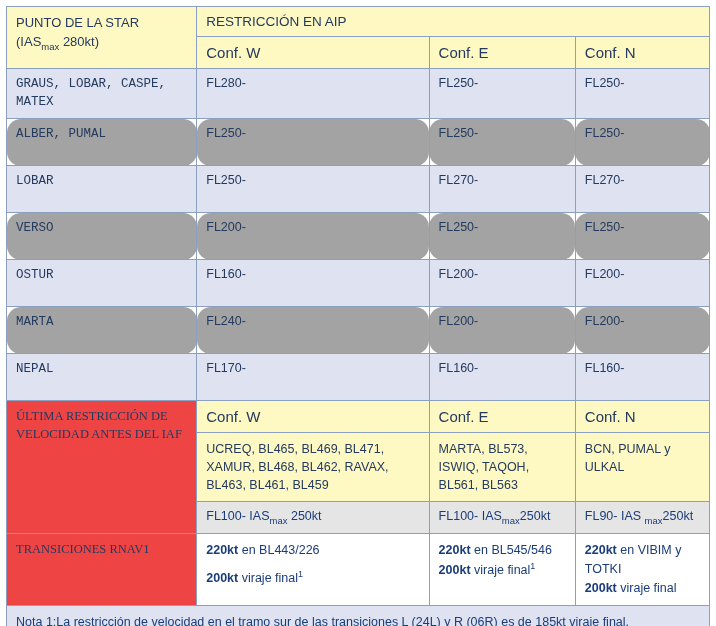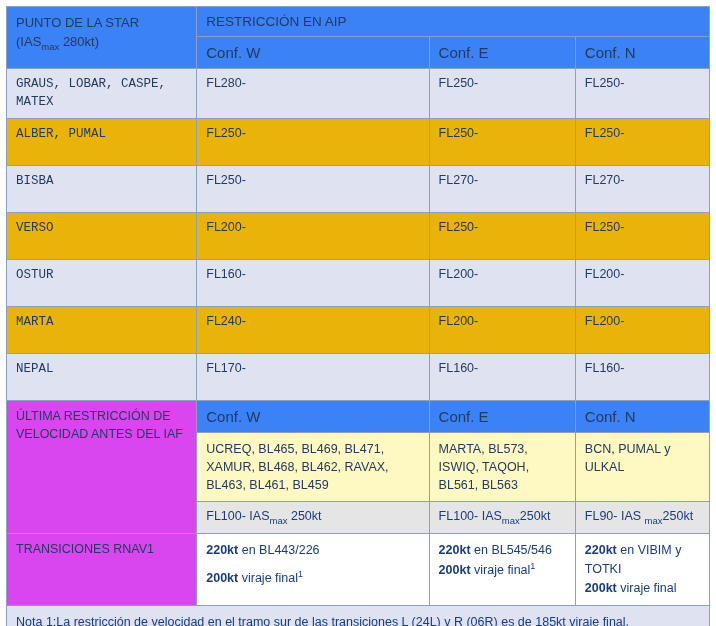--- a/index.html
+++ b/index.html
@@ -33,21 +33,21 @@
     padding: 7px 9px;
     font-weight: normal;
     text-align: left;
   }
   .c-point { width: 190px; }
   .c-w { width: 232px; }
   .c-e { width: 146px; }
   .c-n { width: 134px; }
 
   .hdr-pink {
-    background: #3b82f6;
+    background: #fef9c3;
     color: #243a5e;
   }
   .hdr-pink-title {
     text-align: center;
     font-weight: bold;
     line-height: 1.45;
     vertical-align: middle;
     font-size: 13px;
   }
   .hdr-aip {
@@ -56,42 +56,43 @@
     padding-left: 10px;
   }
   .conf {
     font-size: 15px;
     color: #243a5e;
     vertical-align: middle;
     padding-top: 10px;
     padding-bottom: 10px;
   }
   .row-blue td { background: #dfe3f1; }
-  .row-white td { background: #eab308; }
+  .row-white td { background: #a3a3a3; border-radius: 14px; }
   .rowpoint {
     color: #243a5e;
     line-height: 1.4;
     vertical-align: middle;
     padding-top: 10px;
     padding-bottom: 10px;
     font-family: Liberation Mono, monospace;
   }
   .rowval {
     color: #243a5e;
     vertical-align: middle;
     padding-top: 10px;
     padding-bottom: 10px;
   }
   .tall td { height: 32px; }
 
   .leftlabel {
-    background: #d946ef;
+    background: #ef4444;
     color: #243a5e;
     line-height: 1.42;
     vertical-align: middle;
+    font-family: Liberation Serif, serif;
   }
   .list-cell {
     line-height: 1.45;
     color: #243a5e;
     background: #fef9c3;
   }
   .bold-line {
     font-weight: bold;
     color: #1b3c7a;
     background: #e5e5e5;
@@ -150,21 +151,21 @@
         <td class="rowval">FL250-</td>
         <td class="rowval">FL250-</td>
       </tr>
       <tr class="row-white tall">
         <td class="rowpoint">ALBER, PUMAL</td>
         <td class="rowval">FL250-</td>
         <td class="rowval">FL250-</td>
         <td class="rowval">FL250-</td>
       </tr>
       <tr class="row-blue tall">
-        <td class="rowpoint">BISBA</td>
+        <td class="rowpoint">LOBAR</td>
         <td class="rowval">FL250-</td>
         <td class="rowval">FL270-</td>
         <td class="rowval">FL270-</td>
       </tr>
       <tr class="row-white tall">
         <td class="rowpoint">VERSO</td>
         <td class="rowval">FL200-</td>
         <td class="rowval">FL250-</td>
         <td class="rowval">FL250-</td>
       </tr>

